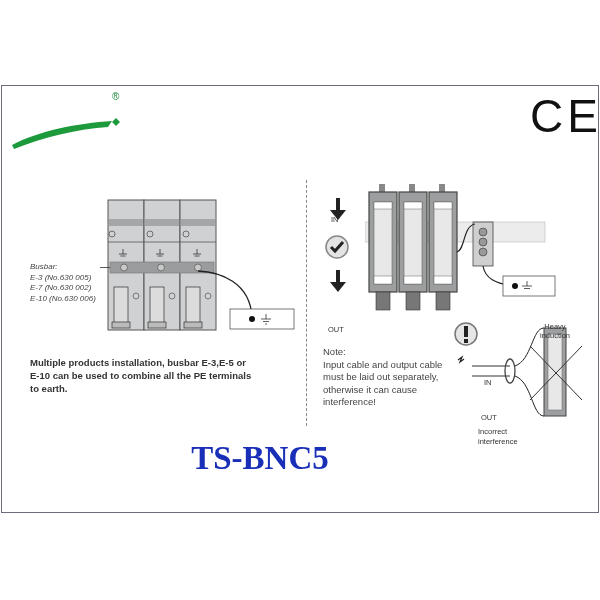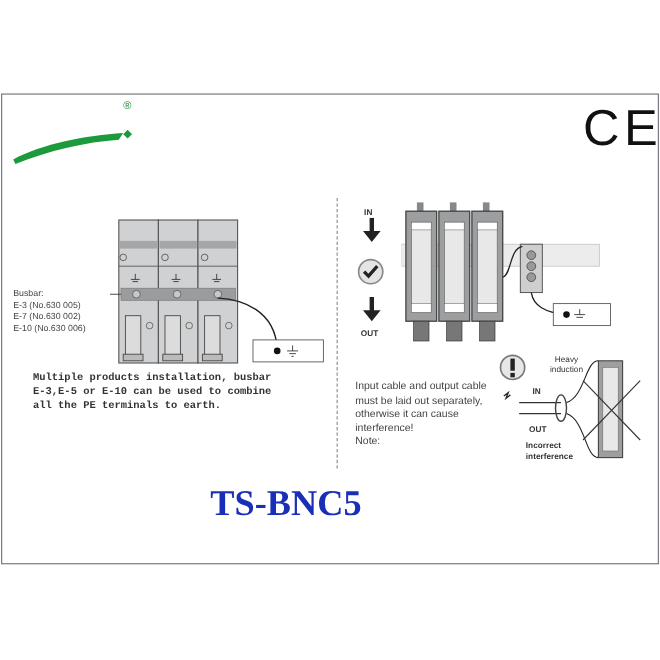--- a/index.html
+++ b/index.html
@@ -4,26 +4,26 @@
 <style>
   html,body{margin:0;padding:0;background:#fff;}
   body{width:600px;height:600px;position:relative;overflow:hidden;font-family:"Liberation Sans",sans-serif;}
   .panel{position:absolute;left:1px;top:85px;width:596px;height:426px;border:1px solid #6b6e78;background:#fff;}
   .logo{position:absolute;left:8px;top:93px;width:120px;height:60px;}
   .logo-text{position:absolute;left:0;top:0;font-family:"Liberation Serif",serif;font-weight:bold;font-size:32px;letter-spacing:-1px;line-height:1;}
   .logo-text .t1{color:#111;} .logo-text .s{color:#1c8a3a;} .logo-text .t2{color:#1a2fd0;} .logo-text .l{color:#e02020;} .logo-text .p{color:#1c8a3a;}
   .reg{position:absolute;left:104px;top:-2px;font-size:10px;color:#1c8a3a;}
   .ce{position:absolute;left:530px;top:93px;font-family:"Liberation Sans",sans-serif;font-size:46px;font-weight:normal;color:#111;letter-spacing:4px;line-height:1;}
   .divider{position:absolute;left:306px;top:180px;height:246px;border-left:1px dashed #888;}
-  .busbar-label{position:absolute;left:12px;top:262px;font-size:8px;color:#444;line-height:10.5px;}
-  .left-desc{position:absolute;left:30px;top:336px;width:226px;font-size:9.5px;font-weight:bold;color:#333;line-height:13px;font-family:Liberation Mono, monospace;}
+  .busbar-label{position:absolute;left:30px;top:262px;font-size:8px;color:#444;line-height:10.5px;font-style:italic;}
+  .left-desc{position:absolute;left:30px;top:356px;width:226px;font-size:9.5px;font-weight:bold;color:#333;line-height:13px;}
   .note{position:absolute;left:323px;top:346px;width:120px;font-size:9.5px;color:#444;line-height:12.5px;}
   .model{position:absolute;left:0;width:520px;top:440px;text-align:center;font-family:"Liberation Serif",serif;font-weight:bold;font-size:33px;color:#1a2fb8;}
-  .lbl{position:absolute;font-size:7.5px;font-weight:bold;color:#333;}
-  .lbl2{position:absolute;font-size:7.5px;color:#333;line-height:9px;}
+  .lbl{position:absolute;font-size:7.5px;font-weight:normal;color:#333;margin-top:27px;}
+  .lbl2{position:absolute;font-size:7.5px;color:#333;line-height:9px;margin-left:40px;}
   svg{position:absolute;}
 </style>
 </head>
 <body>
 
 <div class="panel"></div>
 
 <div class="logo">
   <span class="reg">®</span>
   <svg width="120" height="60" style="left:0;top:0">
@@ -169,22 +169,22 @@
   <rect x="138" y="94" width="52" height="20" fill="#fff" stroke="#555" stroke-width="0.8"></rect>
   <circle cx="150" cy="104" r="3" fill="#111"></circle>
   <g stroke="#333" stroke-width="0.8">
       <line x1="162" y1="99" x2="162" y2="104"></line>
       <line x1="157" y1="104" x2="167" y2="104"></line>
       <line x1="159" y1="106.5" x2="165" y2="106.5"></line>
     </g>
 </svg>
 
 <div class="note">
+  <div>Note:</div>
   <div>Input cable and output cable must be laid out separately, otherwise it can cause interference!</div>
-  <div>Note:</div>
 </div>
 
 <svg width="140" height="110" style="left:452px;top:320px">
   <circle cx="14" cy="14" r="11" fill="#e6e6e6" stroke="#777" stroke-width="1.5"></circle>
   <rect x="12" y="6" width="4" height="11" fill="#222"></rect>
     <rect x="12" y="19" width="4" height="4" fill="#222"></rect>
   <path d="M6 40 l4 -3 l-2 5 l4 -3" stroke="#222" stroke-width="1.2" fill="none"></path>
   <line x1="20" y1="46" x2="58" y2="46" stroke="#333" stroke-width="1"></line>
   <line x1="20" y1="56" x2="58" y2="56" stroke="#333" stroke-width="1"></line>
   <ellipse cx="58" cy="51" rx="5" ry="12" fill="none" stroke="#444" stroke-width="1.3"></ellipse>

